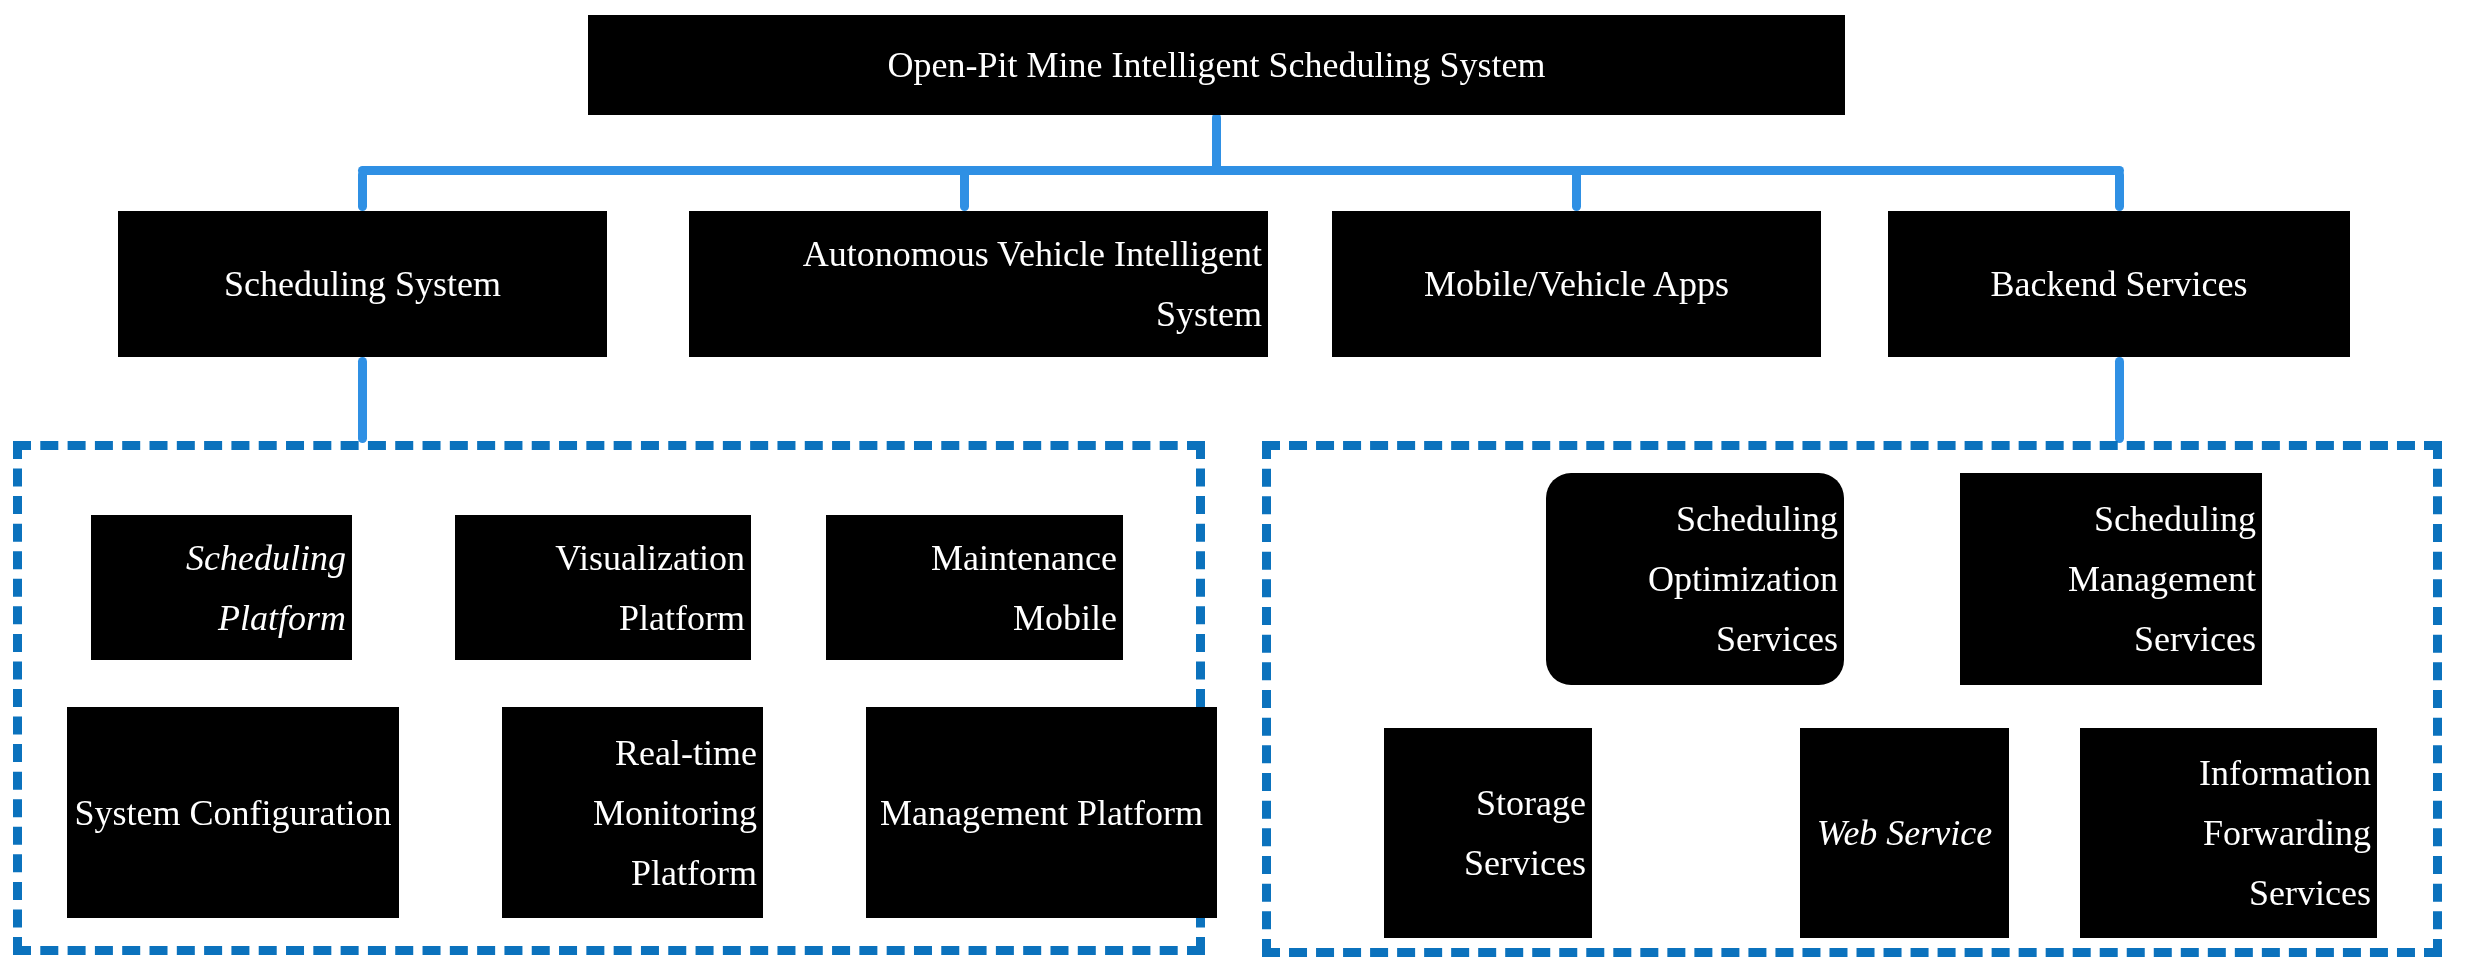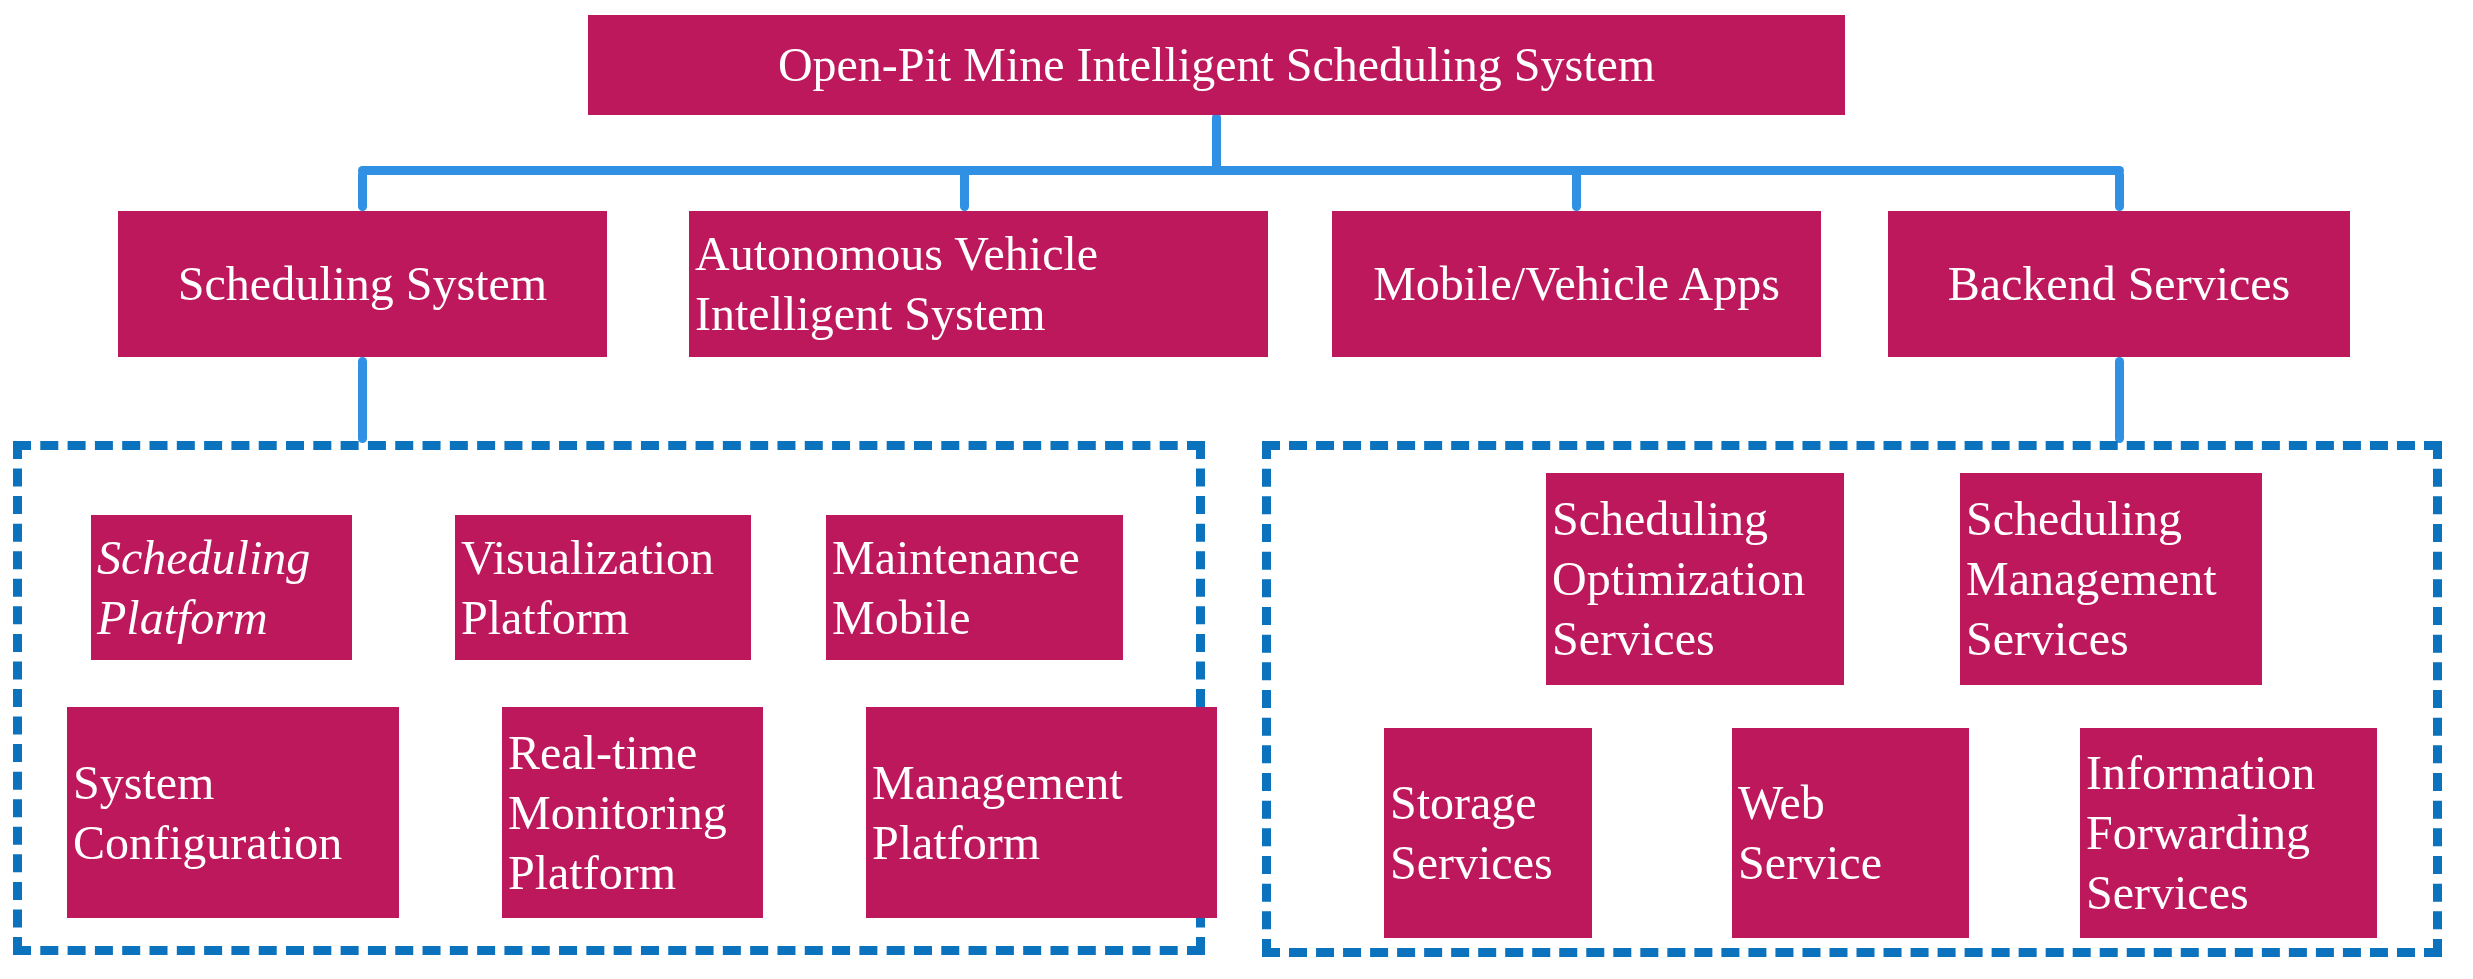--- a/index.html
+++ b/index.html
@@ -6,27 +6,27 @@
   .canvas {
     position: relative;
     width: 2473px;
     height: 979px;
     background: #ffffff;
     font-family: "Liberation Serif", serif;
     overflow: hidden;
   }
   .node {
     position: absolute;
-    background: #be185d;
+    background: #000000;
     color: #ffffff;
     display: flex;
     align-items: center;
     justify-content: center;
-    text-align: left;
-    font-size: 48px;
+    text-align: right;
+    font-size: 36px;
     line-height: 60px;
     padding: 0 6px;
     box-sizing: border-box;
   }
   .conn {
     position: absolute;
     background: #2f90e4;
     border-radius: 5px;
   }
   .conn.v { width: 9px; }
@@ -58,24 +58,24 @@
   .g-left      { left: 13px;   top: 441px; width: 1192px; height: 514px; }
   .g-right     { left: 1262px; top: 441px; width: 1180px; height: 516px; }
   
   .n-sp        { left: 91px;   top: 515px; width: 261px;  height: 145px; font-style: italic; }
   .n-vp        { left: 439px;  top: 515px; width: 296px;  height: 145px; margin-left: 16px; }
   .n-ms        { left: 826px;  top: 515px; width: 297px;  height: 145px; }
   .n-sc        { left: 67px;   top: 707px; width: 332px;  height: 211px; }
   .n-rm        { left: 502px;  top: 707px; width: 261px;  height: 211px; }
   .n-mp        { left: 866px;  top: 707px; width: 351px;  height: 211px; }
   
-  .n-sos       { left: 1546px; top: 473px; width: 298px;  height: 212px; }
+  .n-sos       { left: 1546px; top: 473px; width: 298px;  height: 212px; border-radius: 25px; }
   .n-sms       { left: 1960px; top: 473px; width: 302px;  height: 212px; }
   .n-ss        { left: 1384px; top: 728px; width: 208px;  height: 210px; }
-  .n-ws        { left: 1732px; top: 728px; width: 237px;  height: 210px; }
+  .n-ws        { left: 1800px; top: 728px; width: 209px;  height: 210px; font-style: italic; }
   .n-ifs       { left: 2080px; top: 728px; width: 297px;  height: 210px; }
 </style>
 </head>
 <body>
 
 <div class="canvas">
 
   <div class="conn v c-root-v"></div>
   <div class="conn h c-bus"></div>
   <div class="conn v c-d1"></div>

